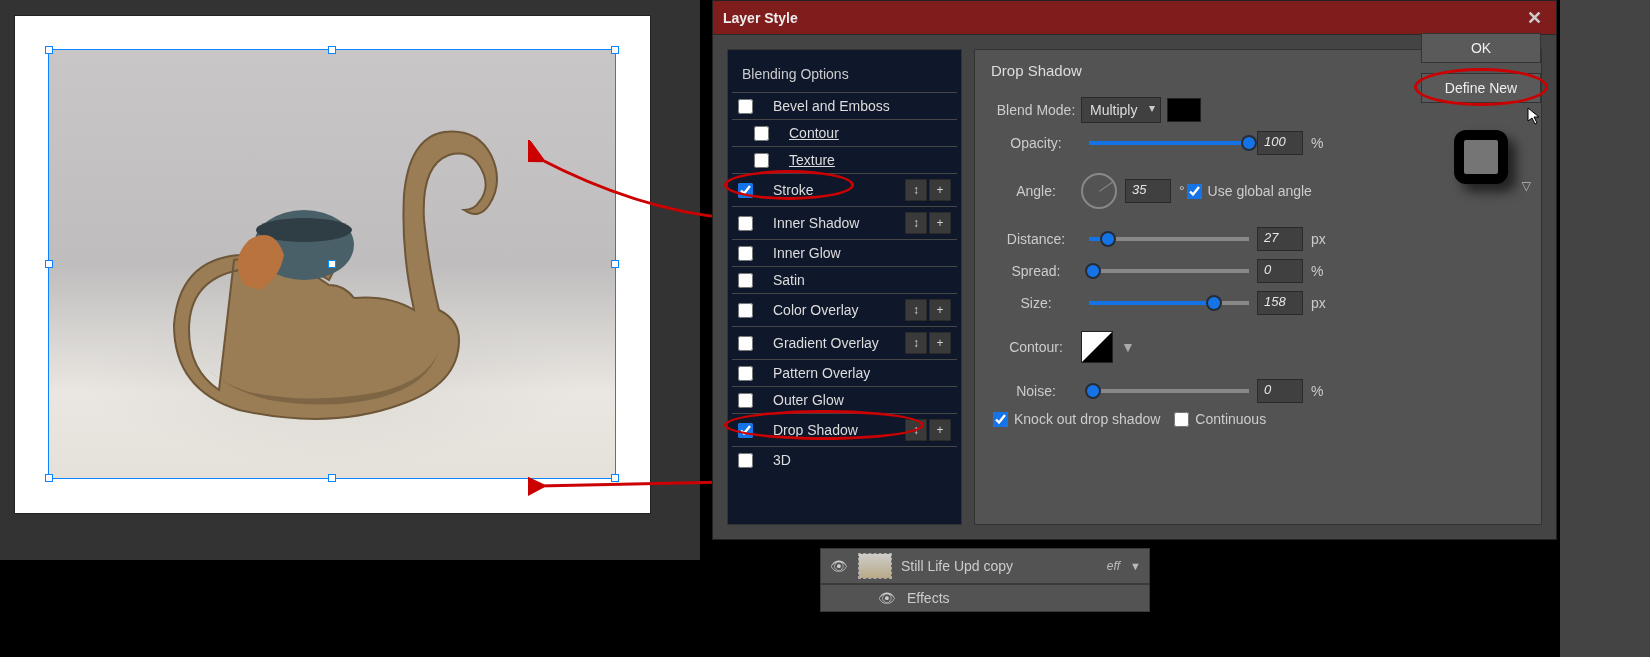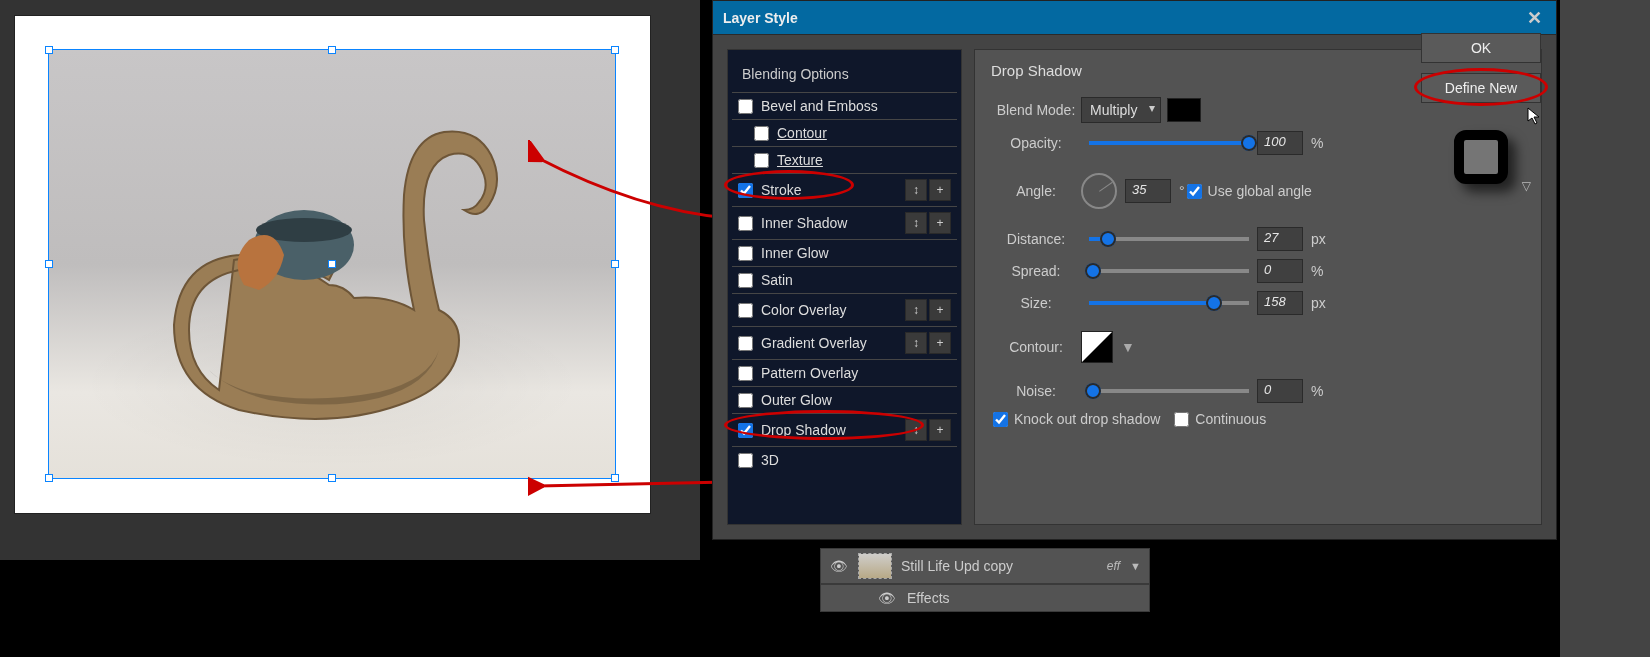--- a/index.html
+++ b/index.html
@@ -68,21 +68,21 @@
   .dialog {
     position: absolute;
     left: 712px; top: 0;
     width: 845px; height: 540px;
     background: #444;
     border: 1px solid #222;
     color: #ddd;
   }
   .titlebar {
     height: 34px;
-    background: #0369a1;
+    background: #7f1d1d;
     display: flex; align-items: center;
     padding: 0 10px;
     font-weight: 600;
     color: #eee;
     border-bottom: 1px solid #2a2a2a;
   }
   .titlebar .spacer { flex:1; }
   .close-x { font-size: 18px; color:#ccc; cursor:pointer; padding:0 4px;}
   .dialog-body {
     position:absolute; left:0; top:34px; right:0; bottom:0;
@@ -105,21 +105,21 @@
     font-size:14px;
     color:#ddd;
     position:relative;
   }
   .style-row.sub { padding-left: 22px; text-decoration: underline; }
   .style-row input[type=checkbox]{
     width:15px; height:15px; margin-right:8px;
     accent-color:#1473e6;
     cursor:pointer;
   }
-  .style-row .lbl { flex:1; }
+  .style-row .lbl { flex:1;margin-left:12px; }
   .mini-btn {
     width:22px; height:22px;
     background:#3a3a3a;
     border:1px solid #2a2a2a;
     color:#ccc;
     display:flex; align-items:center; justify-content:center;
     margin-left:2px;
     font-size:12px;
     cursor:pointer;
   }

